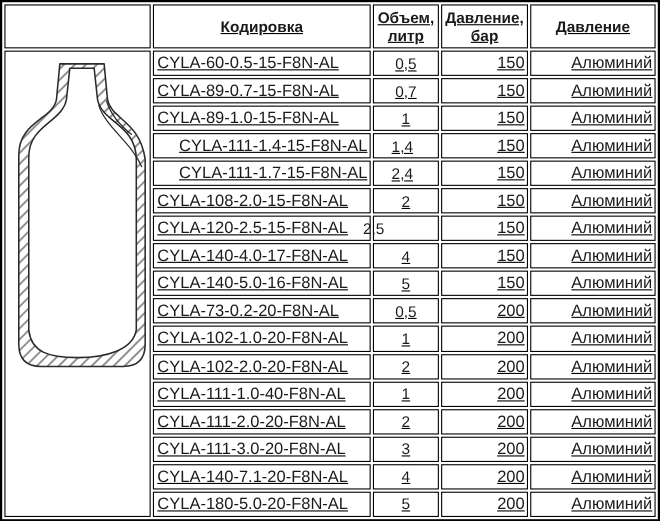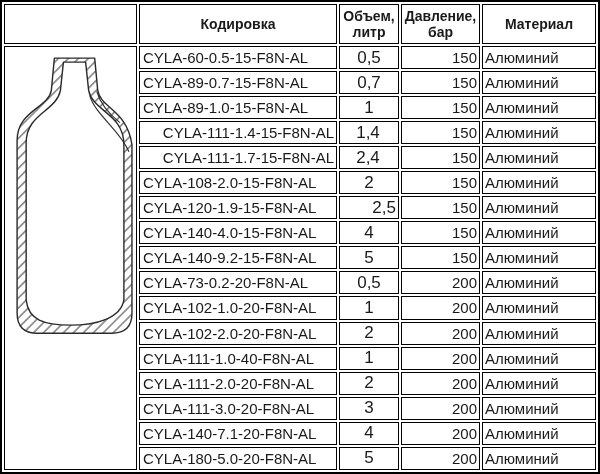--- a/index.html
+++ b/index.html
@@ -1,18 +1,18 @@
 <!DOCTYPE html>
 <html><head>
 <meta charset="utf-8">
 <style>
   html,body{margin:0;padding:0;background:#ffffff;}
   .frame{
     width:600px;height:474px;box-sizing:border-box;
-    border:2.5px solid #000;background:#fff;
+    border:2.5px solid #000;background:#fff;text-decoration:underline;
   }
   table.spec{
     width:100%;height:100%;
     border-collapse:separate;border-spacing:2.5px;
     table-layout:fixed;
     font-family:"Liberation Sans",sans-serif;
     color:#1a1a1a;
   }
   td{
     border:1.5px solid #000;
@@ -21,26 +21,26 @@
     vertical-align:middle;
     background:#fff;
     overflow:visible;
   }
   tr.head td{
     font-weight:bold;font-size:14px;line-height:1.15;
     text-align:center;height:40px;
   }
   td.code{font-size:15px;text-align:left;padding-left:3px;white-space:nowrap;}
   td.code.center{text-align:right;}
-  td.vol{font-size:17px;text-align:center;}
-  td.vol.vleft{text-align:center;padding-left:0;}
-  td.vol.vshift-cell{text-align:right;}
+  td.vol{font-size:14px;text-align:center;}
+  td.vol.vleft{text-align:left;padding-left:16px;}
+  td.vol.vshift-cell{text-align:left;}
   .vshift{display:inline-block;position:relative;margin-left:-12px;z-index:1;}
   td.pres{font-size:15px;text-align:right;}
-  td.mat{font-size:15px;text-align:left;}
+  td.mat{font-size:15px;text-align:right;}
   td.figcell{vertical-align:top;padding:0;}
   td.figcell svg{display:block;width:100%;height:100%;}
 </style>
 </head>
 <body>
 
 <div class="frame">
   <table class="spec">
     <colgroup>
       <col style="width:133px">
@@ -48,21 +48,21 @@
         <col style="width:60px">
         <col style="width:79px">
         <col>
     </colgroup>
     <tbody>
         <tr class="head">
       <td></td>
       <td>Кодировка</td>
       <td>Объем, литр</td>
       <td>Давление, бар</td>
-      <td>Материал</td>
+      <td>Давление</td>
     </tr>
 
     <tr>
       <td class="figcell" rowspan="17">
         <svg viewBox="0 0 130 412" preserveAspectRatio="xMidYMin meet">
           <defs>
             <pattern id="hatch" patternUnits="userSpaceOnUse" width="7" height="7" patternTransform="rotate(-45)">
               <line x1="0" y1="3.5" x2="7" y2="3.5" stroke="#3c3c3c" stroke-width="1"></line>
             </pattern>
           </defs>
@@ -107,35 +107,35 @@
     </tr>
 
     <tr>
       <td class="code">CYLA-108-2.0-15-F8N-AL</td>
       <td class="vol">2</td>
       <td class="pres">150</td>
       <td class="mat">Алюминий</td>
     </tr>
 
     <tr>
-      <td class="code">CYLA-120-1.9-15-F8N-AL</td>
+      <td class="code">CYLA-120-2.5-15-F8N-AL</td>
       <td class="vol vshift-cell"><span class="vshift">2,5</span></td>
       <td class="pres">150</td>
       <td class="mat">Алюминий</td>
     </tr>
 
     <tr>
-      <td class="code">CYLA-140-4.0-15-F8N-AL</td>
+      <td class="code">CYLA-140-4.0-17-F8N-AL</td>
       <td class="vol">4</td>
       <td class="pres">150</td>
       <td class="mat">Алюминий</td>
     </tr>
 
     <tr>
-      <td class="code">CYLA-140-9.2-15-F8N-AL</td>
+      <td class="code">CYLA-140-5.0-16-F8N-AL</td>
       <td class="vol">5</td>
       <td class="pres">150</td>
       <td class="mat">Алюминий</td>
     </tr>
 
     <tr>
       <td class="code">CYLA-73-0.2-20-F8N-AL</td>
       <td class="vol">0,5</td>
       <td class="pres">200</td>
       <td class="mat">Алюминий</td>

